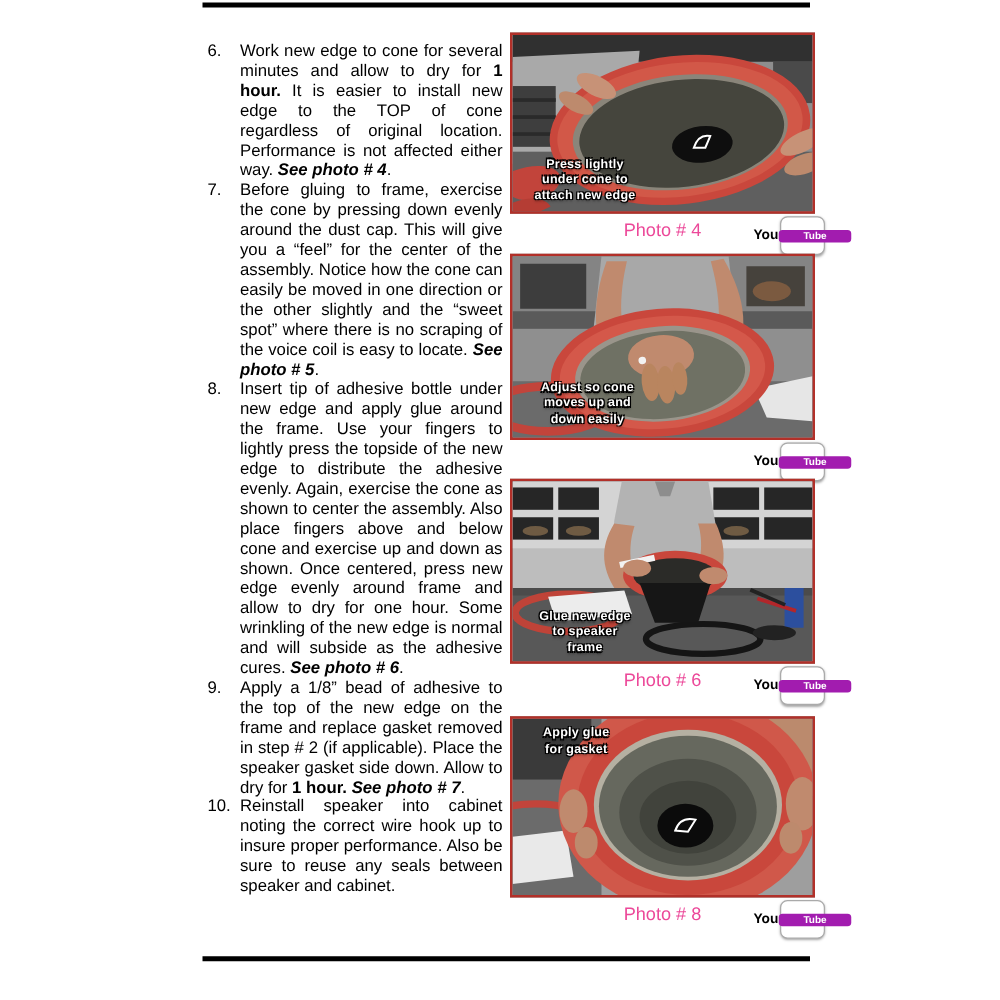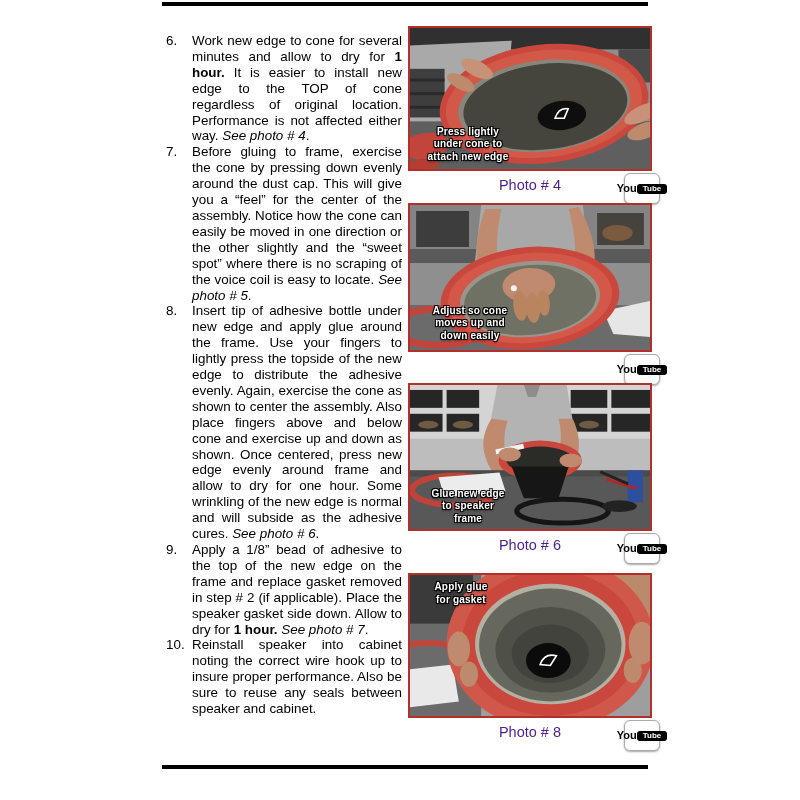--- a/index.html
+++ b/index.html
@@ -7,39 +7,39 @@
         font-family:"Liberation Sans","DejaVu Sans",sans-serif;color:#000;}
   .top-rule{position:absolute;left:162px;top:2px;width:486px;height:4px;background:#000;}
   .footer-rule{position:absolute;left:162px;top:765px;width:486px;height:4px;background:#000;}
   .footer-text{position:absolute;left:162px;top:774px;width:486px;text-align:center;
                font-size:13.5px;color:#1a1a1a;margin-top:29px;}
   
   .text-col{position:absolute;left:162px;top:33px;width:240px;font-size:13.4px;line-height:15.9px;}
   .step{position:relative;padding-left:30px;text-align:justify;}
   .step .num{position:absolute;left:4px;top:0;text-align:left;}
   .seg-b{font-weight:bold;}
-  .seg-bi{font-weight:normal;font-style:italic;margin-top:27px;}
+  .seg-bi{font-weight:bold;font-style:italic;margin-top:27px;}
   
   .photo-col{position:absolute;left:408px;top:0;width:250px;}
   .photo-block{position:absolute;left:0;width:244px;}
   .photo{position:relative;box-sizing:border-box;width:244px;border:2px solid #b23029;
          overflow:hidden;background:#888;}
   .photo svg{display:block;width:100%;height:100%;}
   .overlay{position:absolute;color:#fff;font-weight:bold;font-size:10px;line-height:12.5px;
            text-align:center;letter-spacing:.2px;
            text-shadow:-1px -1px 0 #000,1px -1px 0 #000,-1px 1px 0 #000,1px 1px 0 #000,0 2px 2px rgba(0,0,0,.55);}
   .overlay span{display:block;}
   .caption-row{position:relative;width:244px;height:34px;}
-  .caption{position:absolute;left:0;top:6px;width:244px;text-align:center;font-size:14.5px;color:#4c1d95;}
+  .caption{position:absolute;left:0;top:6px;width:244px;text-align:center;font-size:14.5px;color:#ec4899;}
   .yt{position:absolute;right:-8px;top:2px;width:34px;height:29px;background:#fff;
       border:1px solid #aaa;border-radius:6px;display:flex;flex-direction:row;
       align-items:center;justify-content:center;box-shadow:0 1px 2px rgba(0,0,0,.35);cursor:pointer;}
   .yt-top{font-weight:bold;font-size:11px;line-height:11px;color:#000;}
-  .yt-bottom{background:#000000;color:#fff;font-weight:bold;font-size:8px;line-height:10px;
-             padding:0 6px;border-radius:3px;margin-top:1px;}
+  .yt-bottom{background:#a21caf;color:#fff;font-weight:bold;font-size:8px;line-height:10px;
+             padding:0 20px;border-radius:3px;margin-top:1px;}
 </style>
 </head>
 <body>
 
 <div class="page">
 
   <div class="top-rule"></div>
 
   <div class="text-col" id="steps">
       <div class="step"><span class="num">6.</span><span><span>Work new edge to cone for several minutes and allow to dry for </span><span class="seg-b">1 hour.</span><span> It is easier to install new edge to the TOP of cone regardless of original location. Performance is not affected either way. </span><span class="seg-bi">See photo # 4</span><span>.</span></span></div>

